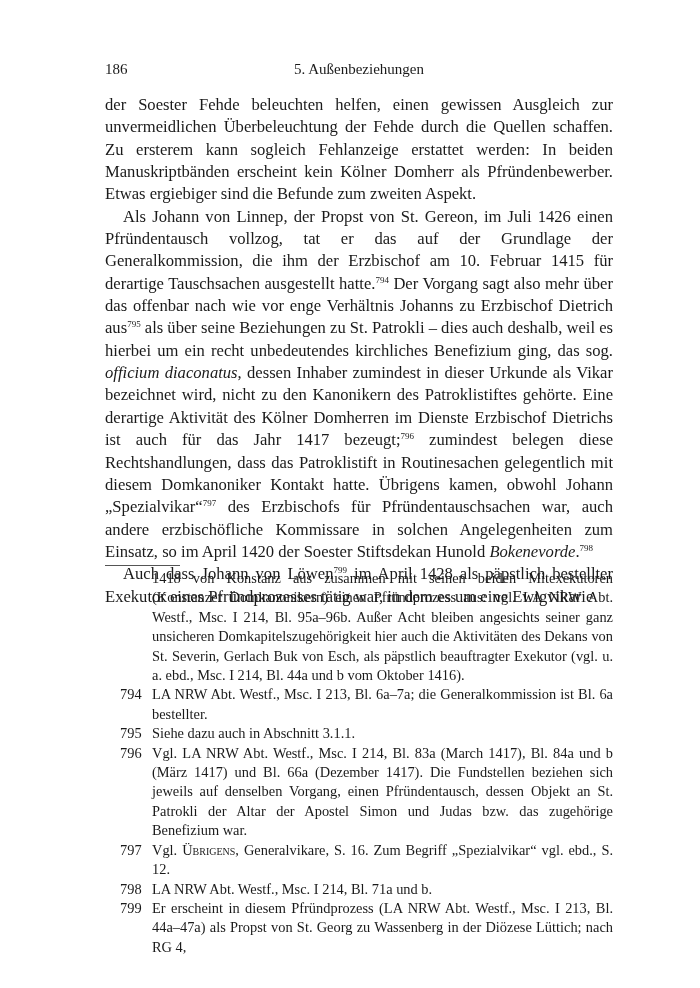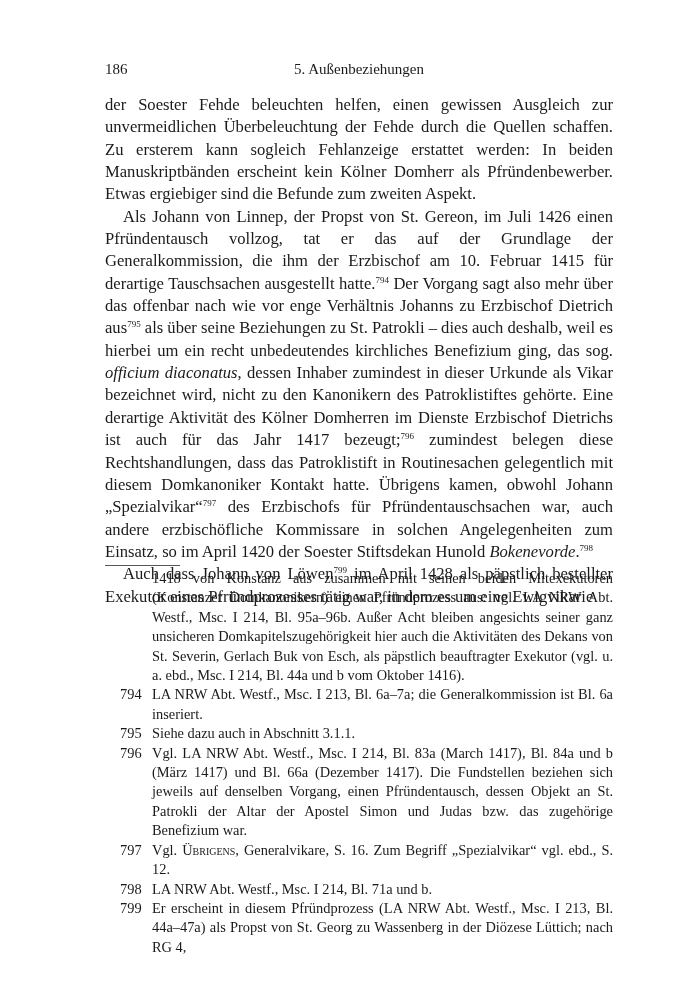--- a/index.html
+++ b/index.html
@@ -34,21 +34,21 @@
 </div>
 
 <div class="rule"></div>
 
 <div class="footnotes">
   <div class="fn cont">
       <span class="fn-text">1418 von Konstanz aus zusammen mit seinen beiden Mitexekutoren (Konstanzer Domkanonikern) einen Pfründprozess aus: vgl. LA NRW Abt. Westf., Msc. I 214, Bl. 95a–96b. Außer Acht bleiben angesichts seiner ganz unsicheren Domkapitelszugehörigkeit hier auch die Aktivitäten des Dekans von St. Severin, Gerlach Buk von Esch, als päpstlich beauftragter Exekutor (vgl. u. a. ebd., Msc. I 214, Bl. 44a und b vom Oktober 1416).</span>
     </div>
   <div class="fn">
       <span class="fn-num">794</span>
-      <span class="fn-text">LA NRW Abt. Westf., Msc. I 213, Bl. 6a–7a; die Generalkommission ist Bl. 6a inseriert.</span>
+      <span class="fn-text">LA NRW Abt. Westf., Msc. I 213, Bl. 6a–7a; die Generalkommission ist Bl. 6a bestellter.</span>
     </div>
   <div class="fn">
       <span class="fn-num">795</span>
       <span class="fn-text">Siehe dazu auch in Abschnitt 3.1.1.</span>
     </div>
   <div class="fn">
       <span class="fn-num">796</span>
       <span class="fn-text">Vgl. LA NRW Abt. Westf., Msc. I 214, Bl. 83a (March 1417), Bl. 84a und b (März 1417) und Bl. 66a (Dezember 1417). Die Fundstellen beziehen sich jeweils auf denselben Vorgang, einen Pfründentausch, dessen Objekt an St. Patrokli der Altar der Apostel Simon und Judas bzw. das zugehörige Benefizium war.</span>
     </div>
   <div class="fn">

